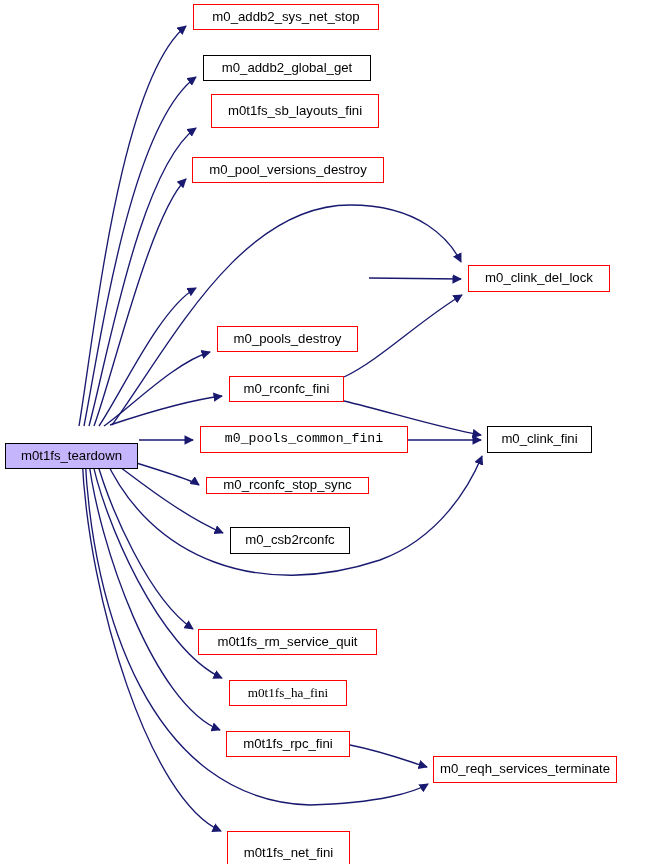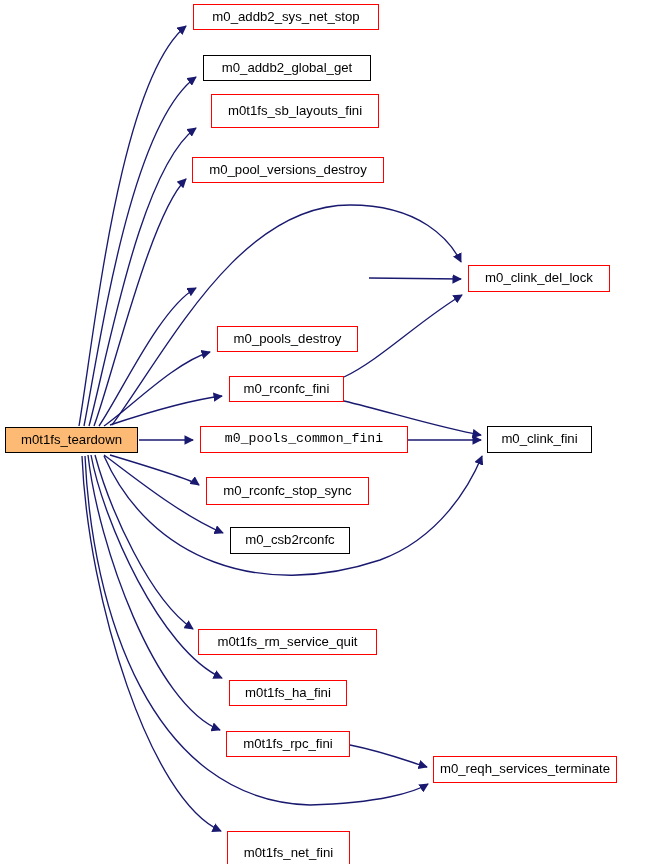--- a/index.html
+++ b/index.html
@@ -35,22 +35,23 @@
     background: #ffffff;
     border: 1px solid #000000;
     white-space: pre;
     letter-spacing: 0px;
     z-index: 5;
   }
   .node.red {
     border: 1px solid #ff0000;
   }
   .node.root {
-    background: #fdba74;
+    background: #c4b5fd;
     border: 1px solid #000000;
+    margin-top: 16px;
   }
   .node-label {
     display: block;
     padding: 0 4px;
   }
 </style>
 </head>
 <body>
 
 <div id="graph-root">
@@ -111,30 +112,30 @@
   </div>
   <div class="node red" style="left:217px; top:326px; width:141px; height:26px;">
     <span class="node-label">m0_pools_destroy</span>
   </div>
   <div class="node red" style="left:229px; top:376px; width:115px; height:26px;">
     <span class="node-label">m0_rconfc_fini</span>
   </div>
   <div class="node red" style="left:200px; top:426px; width:208px; height:27px;font-family:Liberation Mono, monospace;">
     <span class="node-label">m0_pools_common_fini</span>
   </div>
-  <div class="node red" style="left:206px; top:477px; width:163px; height:28px;">
+  <div class="node red" style="left:206px; top:477px; width:163px; height:17px;">
     <span class="node-label">m0_rconfc_stop_sync</span>
   </div>
   <div class="node" style="left:230px; top:527px; width:120px; height:27px;">
     <span class="node-label">m0_csb2rconfc</span>
   </div>
   <div class="node red" style="left:198px; top:629px; width:179px; height:26px;">
     <span class="node-label">m0t1fs_rm_service_quit</span>
   </div>
-  <div class="node red" style="left:229px; top:680px; width:118px; height:26px;">
+  <div class="node red" style="left:229px; top:680px; width:118px; height:26px;font-family:Liberation Serif, serif;">
     <span class="node-label">m0t1fs_ha_fini</span>
   </div>
   <div class="node red" style="left:226px; top:731px; width:124px; height:26px;">
     <span class="node-label">m0t1fs_rpc_fini</span>
   </div>
   <div class="node red" style="left:227px; top:831px; width:123px; height:44px;">
     <span class="node-label">m0t1fs_net_fini</span>
   </div>
 
   <div class="node red" style="left:468px; top:265px; width:142px; height:27px;">

